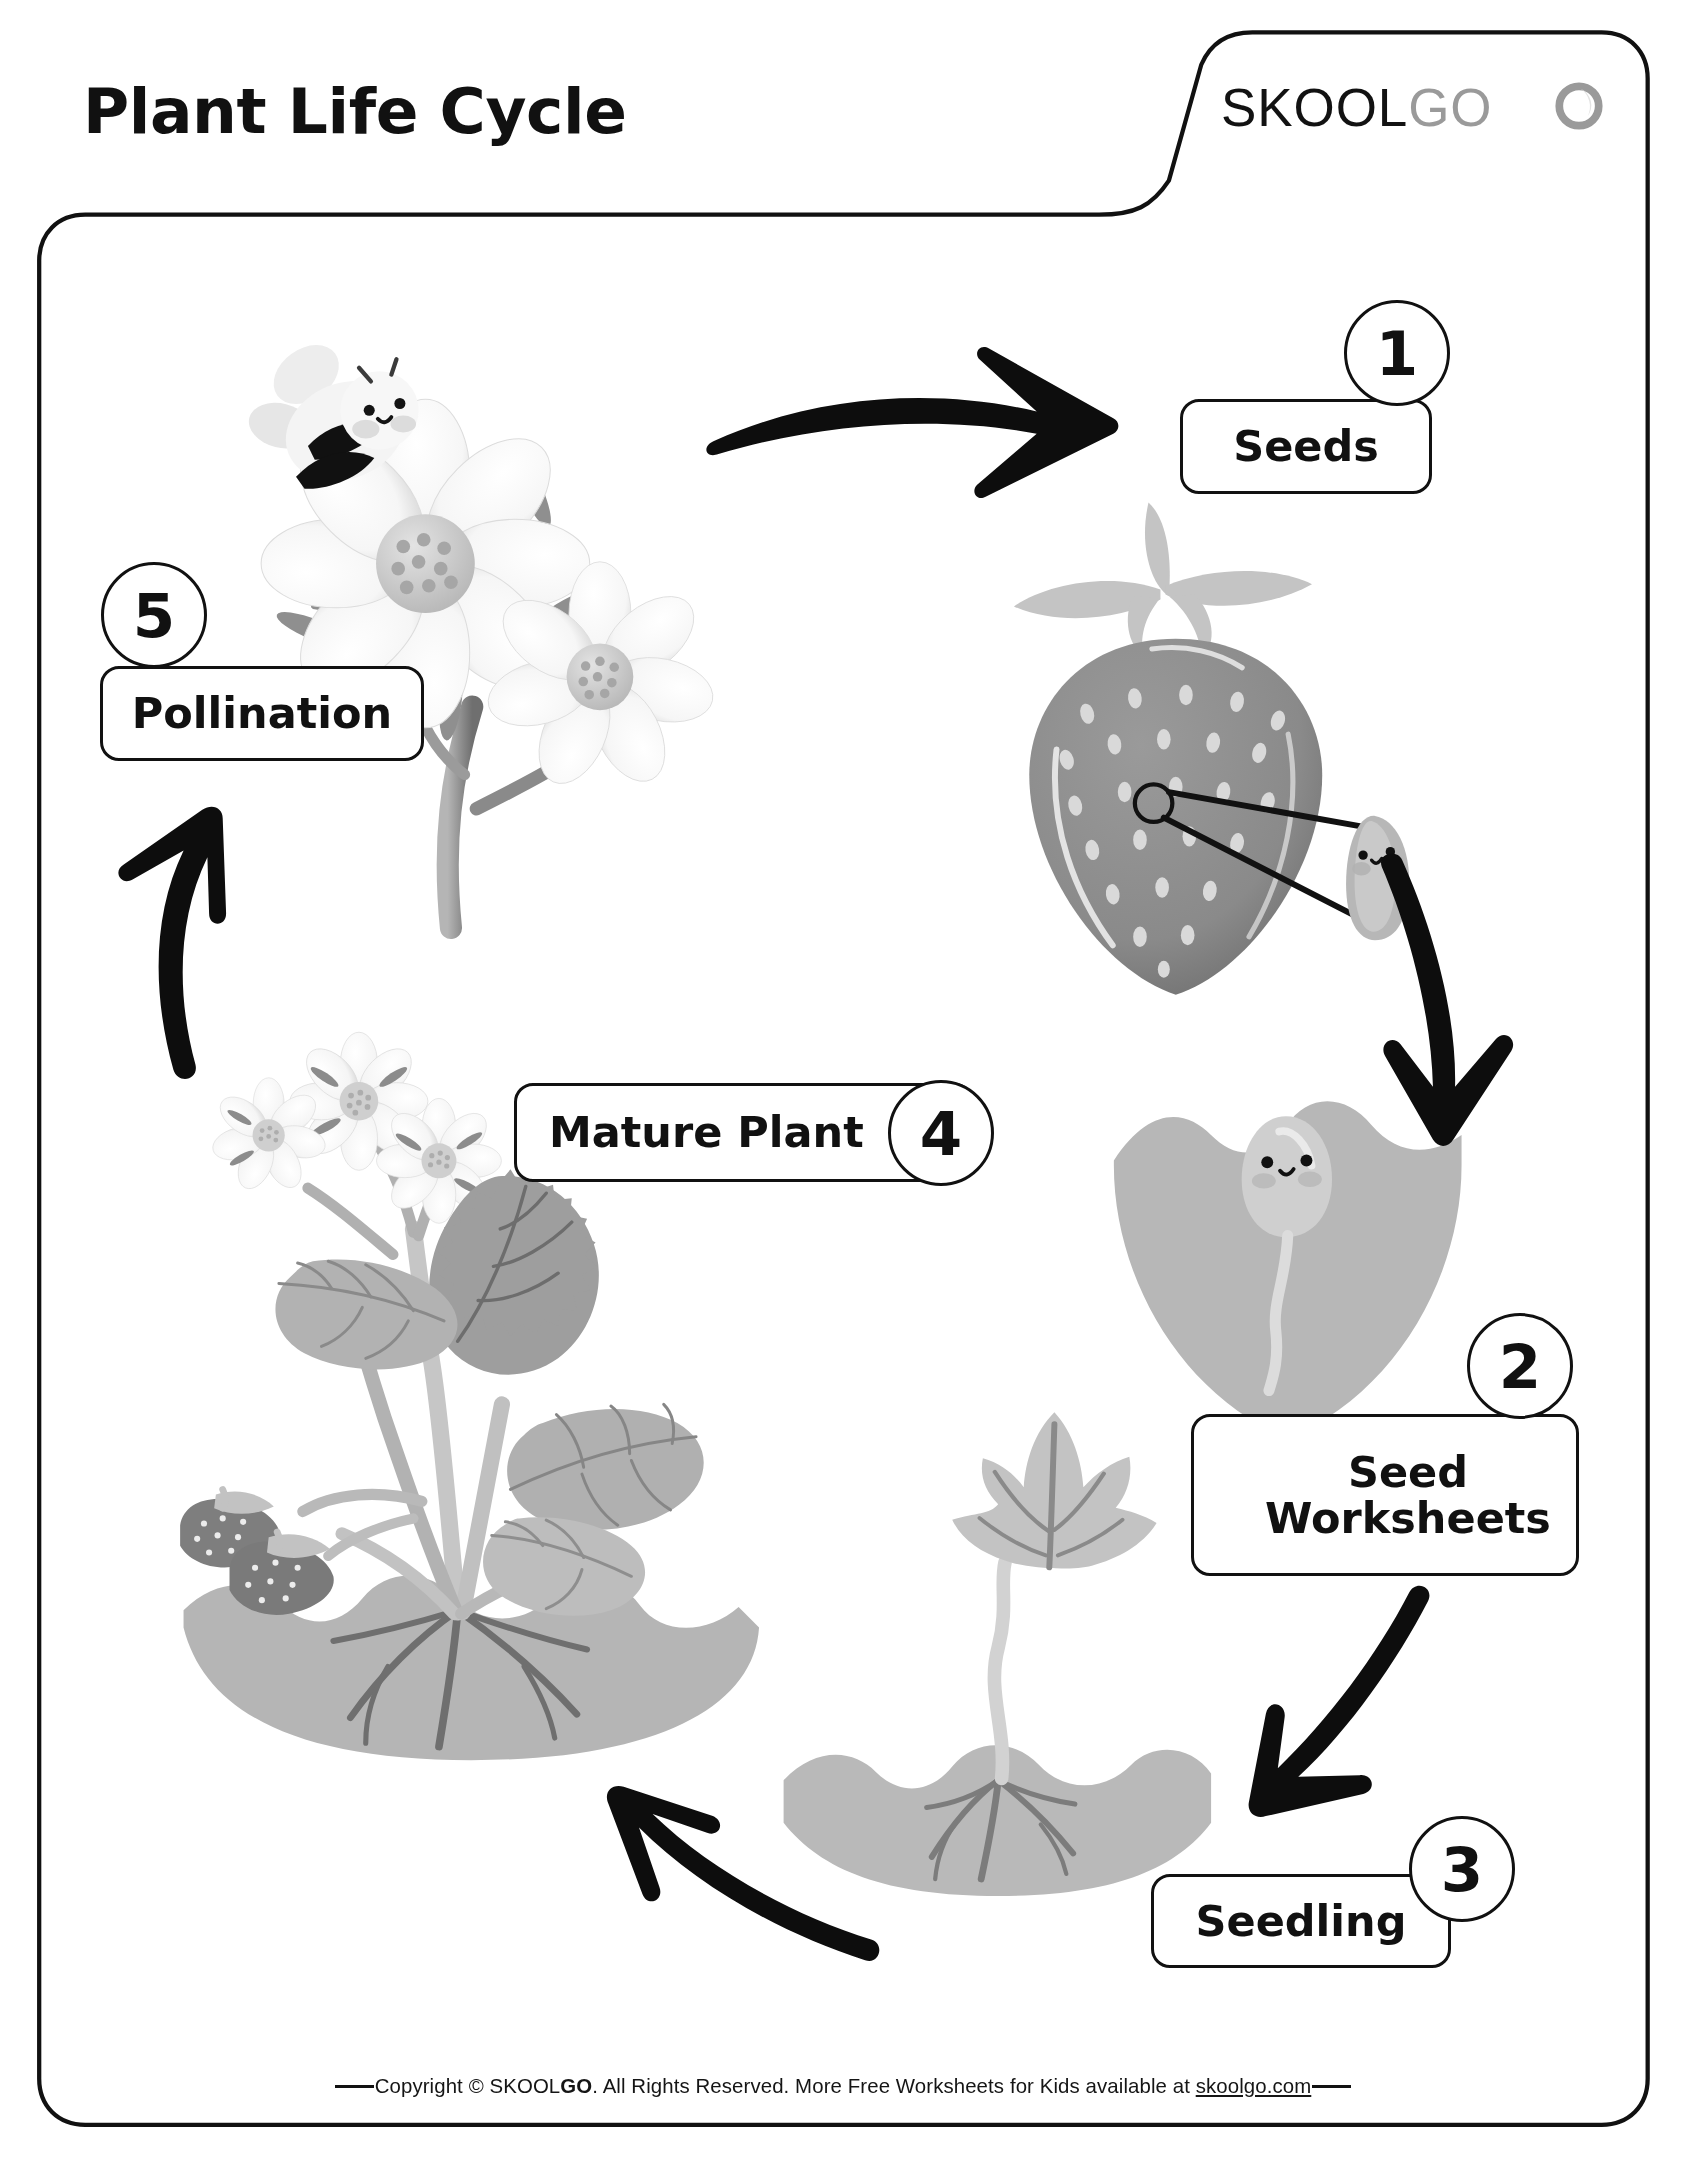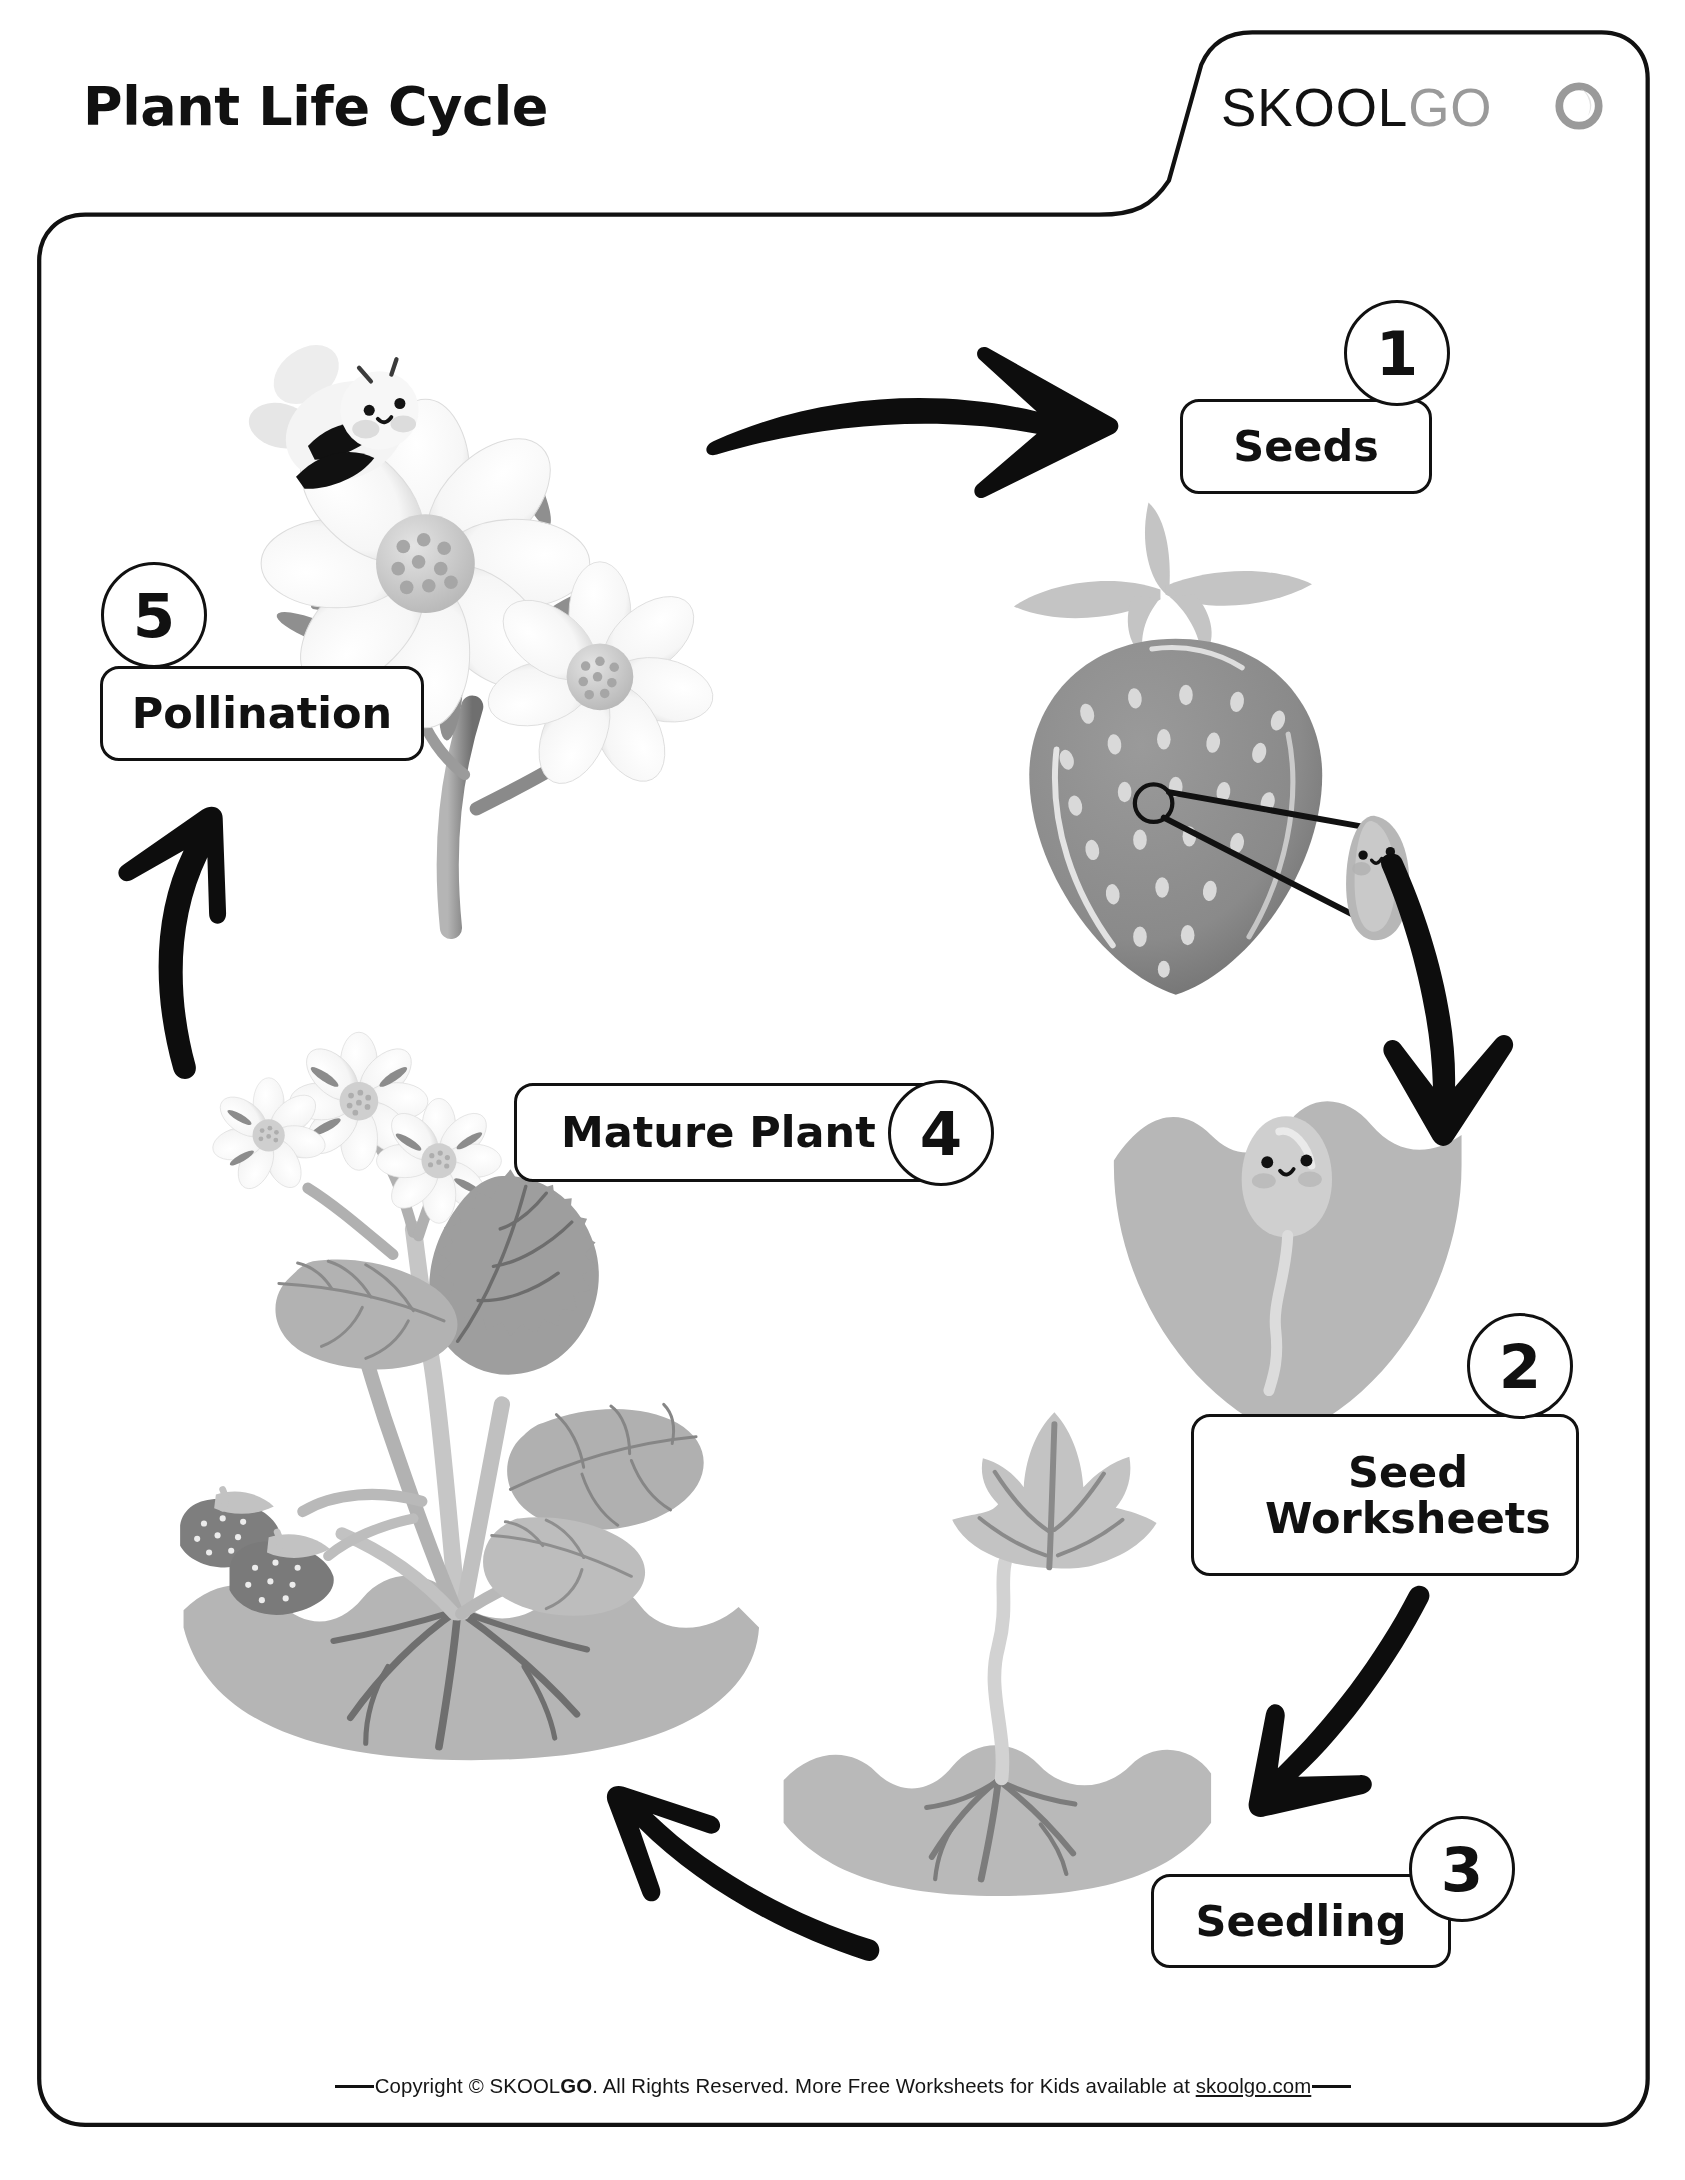--- a/index.html
+++ b/index.html
@@ -25,21 +25,21 @@
     left: 0; top: 0;
     width: 1686px; height: 2181px;
     pointer-events: none;
   }
 
   
   .page-title {
     position: absolute;
     left: 83px;
     top: 75px;
-    font-size: 54px;
+    font-size: 63px;
     font-weight: 700;
     letter-spacing: -0.4px;
     color: #111111;
     font-family: "DejaVu Sans", sans-serif;
     white-space: nowrap;
   }
 
   
   .logo {
     position: absolute;
@@ -98,21 +98,21 @@
   #box-seeds      { left: 1170px; top: 399px;  width: 252px; height: 95px; font-size: 43px; }
   #badge-1        { left: 1344px; top: 300px;  width: 106px; height: 106px; font-size: 61px; }
 
   #box-germ       { left: 1181px; top: 1414px; width: 388px; height: 162px; font-size: 43px; padding-left: 46px; }
   #badge-2        { left: 1467px; top: 1313px; width: 106px; height: 106px; font-size: 61px; }
 
   #box-seedling   { left: 1141px; top: 1874px; width: 300px; height: 94px; font-size: 43px; }
   #badge-3        { left: 1409px; top: 1816px; width: 106px; height: 106px; font-size: 61px; }
 
   #box-mature     { left: 504px;  top: 1083px; width: 460px; height: 99px; font-size: 43px;
-                    justify-content: flex-start; padding-left: 44px; }
+                    justify-content: flex-start; padding-left: 32px; }
   #badge-4        { left: 888px; top: 1080px; width: 106px; height: 106px; font-size: 61px; }
 
   #box-pollen     { left: 90px;  top: 666px;  width: 324px; height: 95px; font-size: 43px; text-align: right; }
   #badge-5        { left: 101px;  top: 562px;  width: 106px; height: 106px; font-size: 61px; }
 
   
   .art { position: absolute; z-index: 2; }
   #art-flowers   { left: 170px;  top: 332px;  width: 613px;  height: 647px; }
   #art-strawberry{ left: 920px; top: 494px;  width: 520px;  height: 528px; }
   #art-germ      { left: 1090px; top: 1065px; width: 392px;  height: 375px; }

